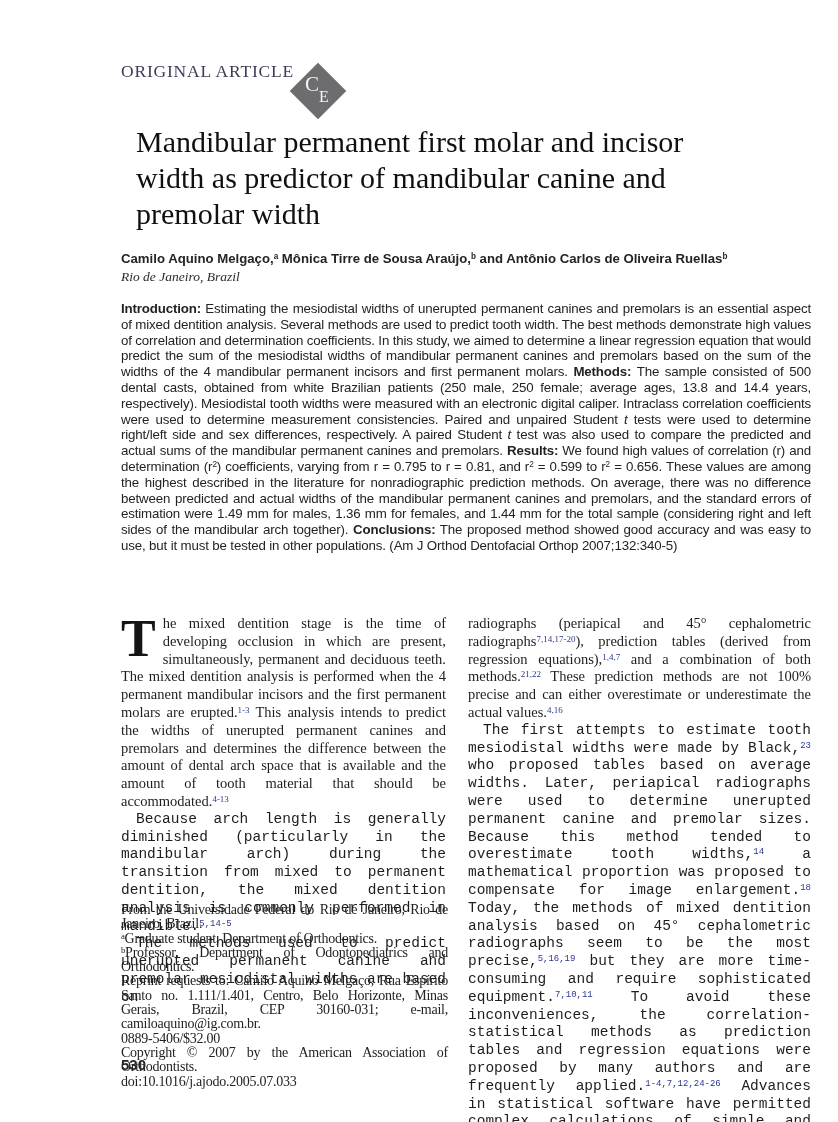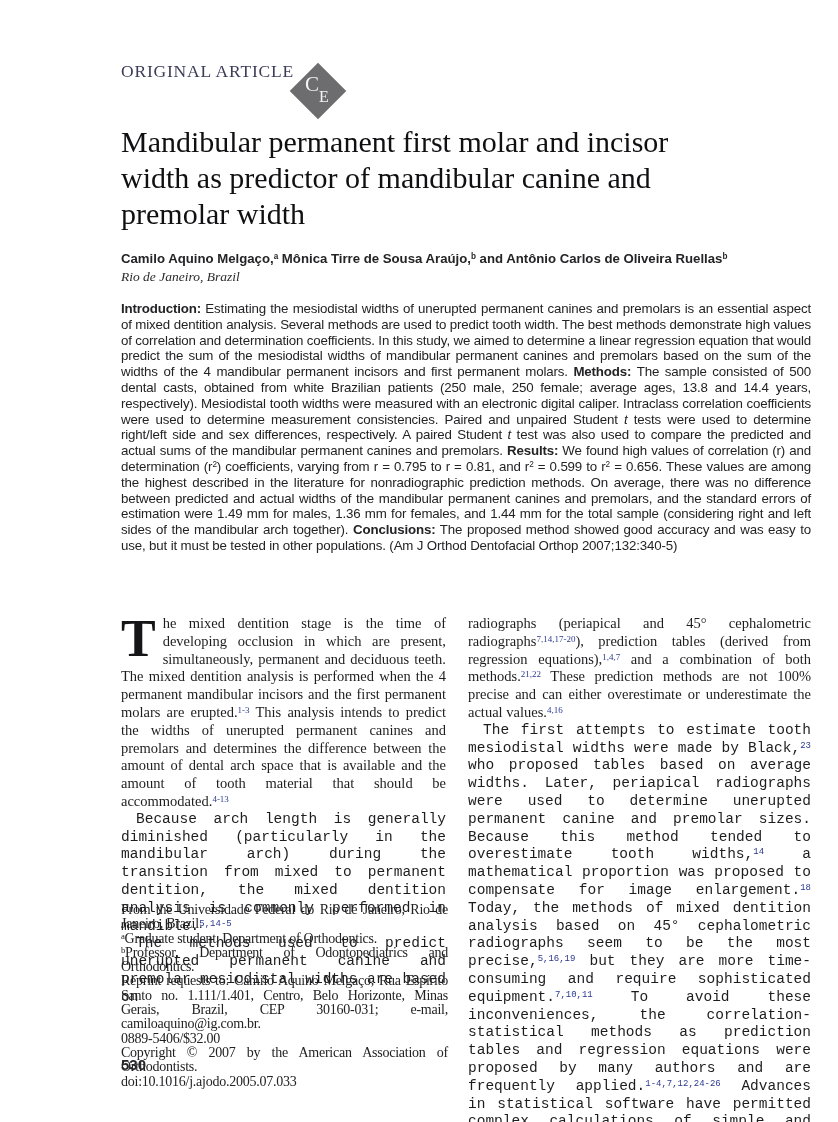--- a/index.html
+++ b/index.html
@@ -50,21 +50,21 @@
     position: absolute;
     color: #f4f4f4;
     font-family: "Liberation Serif", serif;
   }
   .logo-c { left: 7px; top: 1px; font-size: 21px; }
   .logo-e { left: 21px; top: 17px; font-size: 16px; }
 
   
   .title {
     position: absolute;
-    left: 85px; top: 124px;
+    left: 100px; top: 124px;
     width: 700px;
     font-weight: normal;
     font-size: 30px;
     line-height: 36px;
     color: #101012;
     font-family: "Liberation Serif", serif;
   }
   .title-line { display: block; }
   .byline {
     position: absolute;

